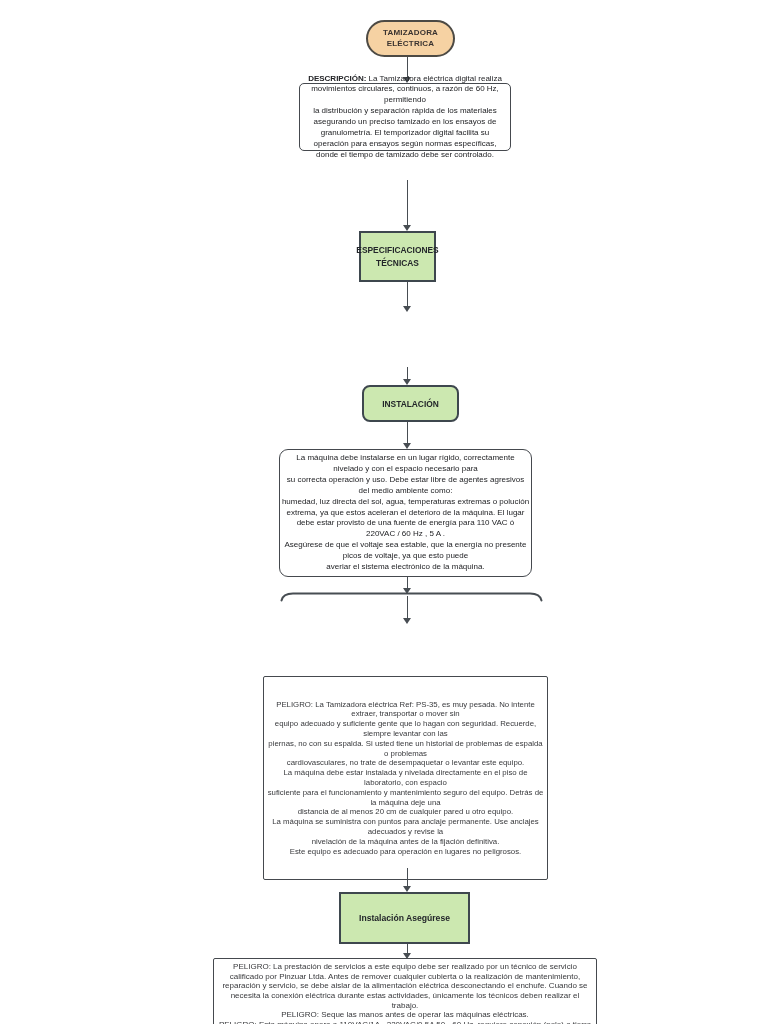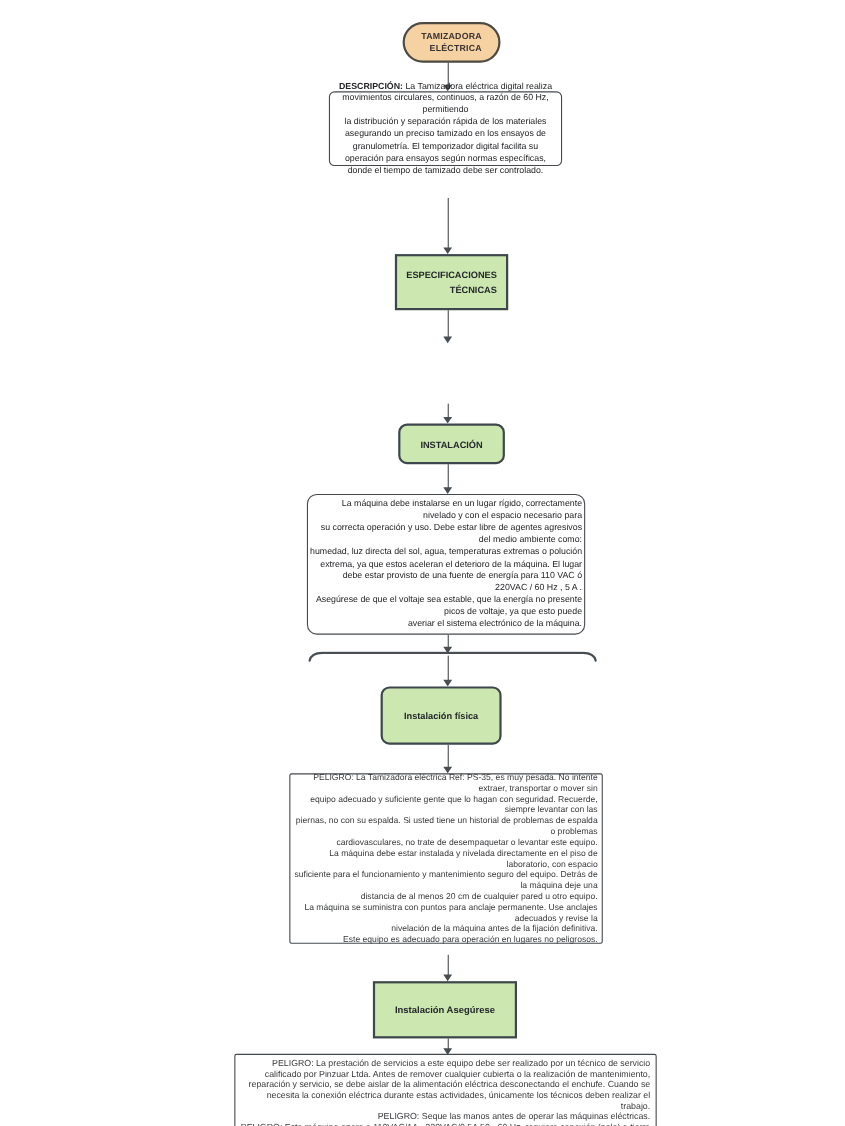--- a/index.html
+++ b/index.html
@@ -18,48 +18,48 @@
     position: absolute;
     box-sizing: border-box;
     display: flex;
     align-items: center;
     justify-content: center;
     text-align: center;
     background: #ffffff;
     border: 1.6px solid #45494e;
     color: #222326;
   }
-  .lines { white-space: pre-line; text-align: right; }
+  .lines { white-space: pre-line; }
   .para  { white-space: normal; }
 
   
   .terminator {
     left: 366px; top: 20px; width: 89px; height: 37px;
     background: #f6d2a3;
     border: 2px solid #4d4a44;
     border-radius: 19px;
     font-size: 8px; font-weight: 700; letter-spacing: .2px;
     line-height: 1.35; color: #3a3330;
   }
 
   
   .box-description { left: 299px; top: 83px;  width: 212px; height: 68px;  border-radius: 5px; font-size: 8px;   line-height: 1.36; }
   .box-specs       { left: 296px; top: 312px; width: 219px; height: 55px;  border-radius: 2px; font-size: 8px;   line-height: 1.27; }
   .box-install     { left: 279px; top: 449px; width: 253px; height: 128px; border-radius: 9px; font-size: 8px;   line-height: 1.36; }
-  .box-physical    { left: 263px; top: 703px; width: 285px; height: 155px; border-radius: 2px; font-size: 7.8px; line-height: 1.26; color: #38393c; }
+  .box-physical    { left: 263px; top: 676px; width: 285px; height: 204px; border-radius: 2px; font-size: 7.8px; line-height: 1.26; color: #38393c; }
   .box-electrical  { left: 213px; top: 958px; width: 384px; height: 80px;  border-radius: 2px; font-size: 8px;   line-height: 1.21; color: #38393c; align-items: flex-start; padding-top: 3px; }
 
   
   .green {
     background: #cce8b0;
     border: 2px solid #3e474e;
     font-weight: 700;
     color: #23262a;
   }
-  .hdr-specs      { left: 359px; top: 231px; width: 103px;  height: 51px; font-size: 8.4px; line-height: 1.5; }
+  .hdr-specs      { left: 359px; top: 231px; width: 77px;  height: 51px; font-size: 8.4px; line-height: 1.5; }
   .hdr-install    { left: 362px; top: 385px; width: 97px;  height: 37px; font-size: 8.4px; border-radius: 8px; }
   .hdr-physical   { left: 346px; top: 624px; width: 110px; height: 53px; font-size: 8.4px; border-radius: 8px; }
   .hdr-electrical { left: 339px; top: 892px; width: 131px; height: 52px; font-size: 8.6px; }
 
   
   .arrow { position: absolute; width: 9px; }
   .arrow .shaft {
     position: absolute; left: 3.6px; top: 0; bottom: 5px;
     width: 1.5px; background: #474d52;
   }
@@ -150,23 +150,20 @@
 
   <svg class="divider" width="263" height="10" viewBox="0 0 263 10">
     <path d="M1.5,8.5 Q3,1.5 13,1.5 L250,1.5 Q260,1.5 261.5,8.5" fill="none" stroke="#474d52" stroke-width="2" stroke-linecap="round"></path>
   </svg>
 
   <div class="arrow" style="left:403px; top:596px; height:28px;">
     <div class="shaft"></div>
     <div class="head"></div>
   </div>
 
-  <div class="node green hdr-physical">
-    <span>Instalación física</span>
-  </div>
 
   <div class="arrow" style="left:403px; top:677px; height:26px;">
     <div class="shaft"></div>
     <div class="head"></div>
   </div>
 
   <div class="node box-physical">
     <span class="lines">PELIGRO: La Tamizadora eléctrica Ref: PS-35, es muy pesada. No intente
 extraer, transportar o mover sin
 equipo adecuado y suficiente gente que lo hagan con seguridad. Recuerde,

